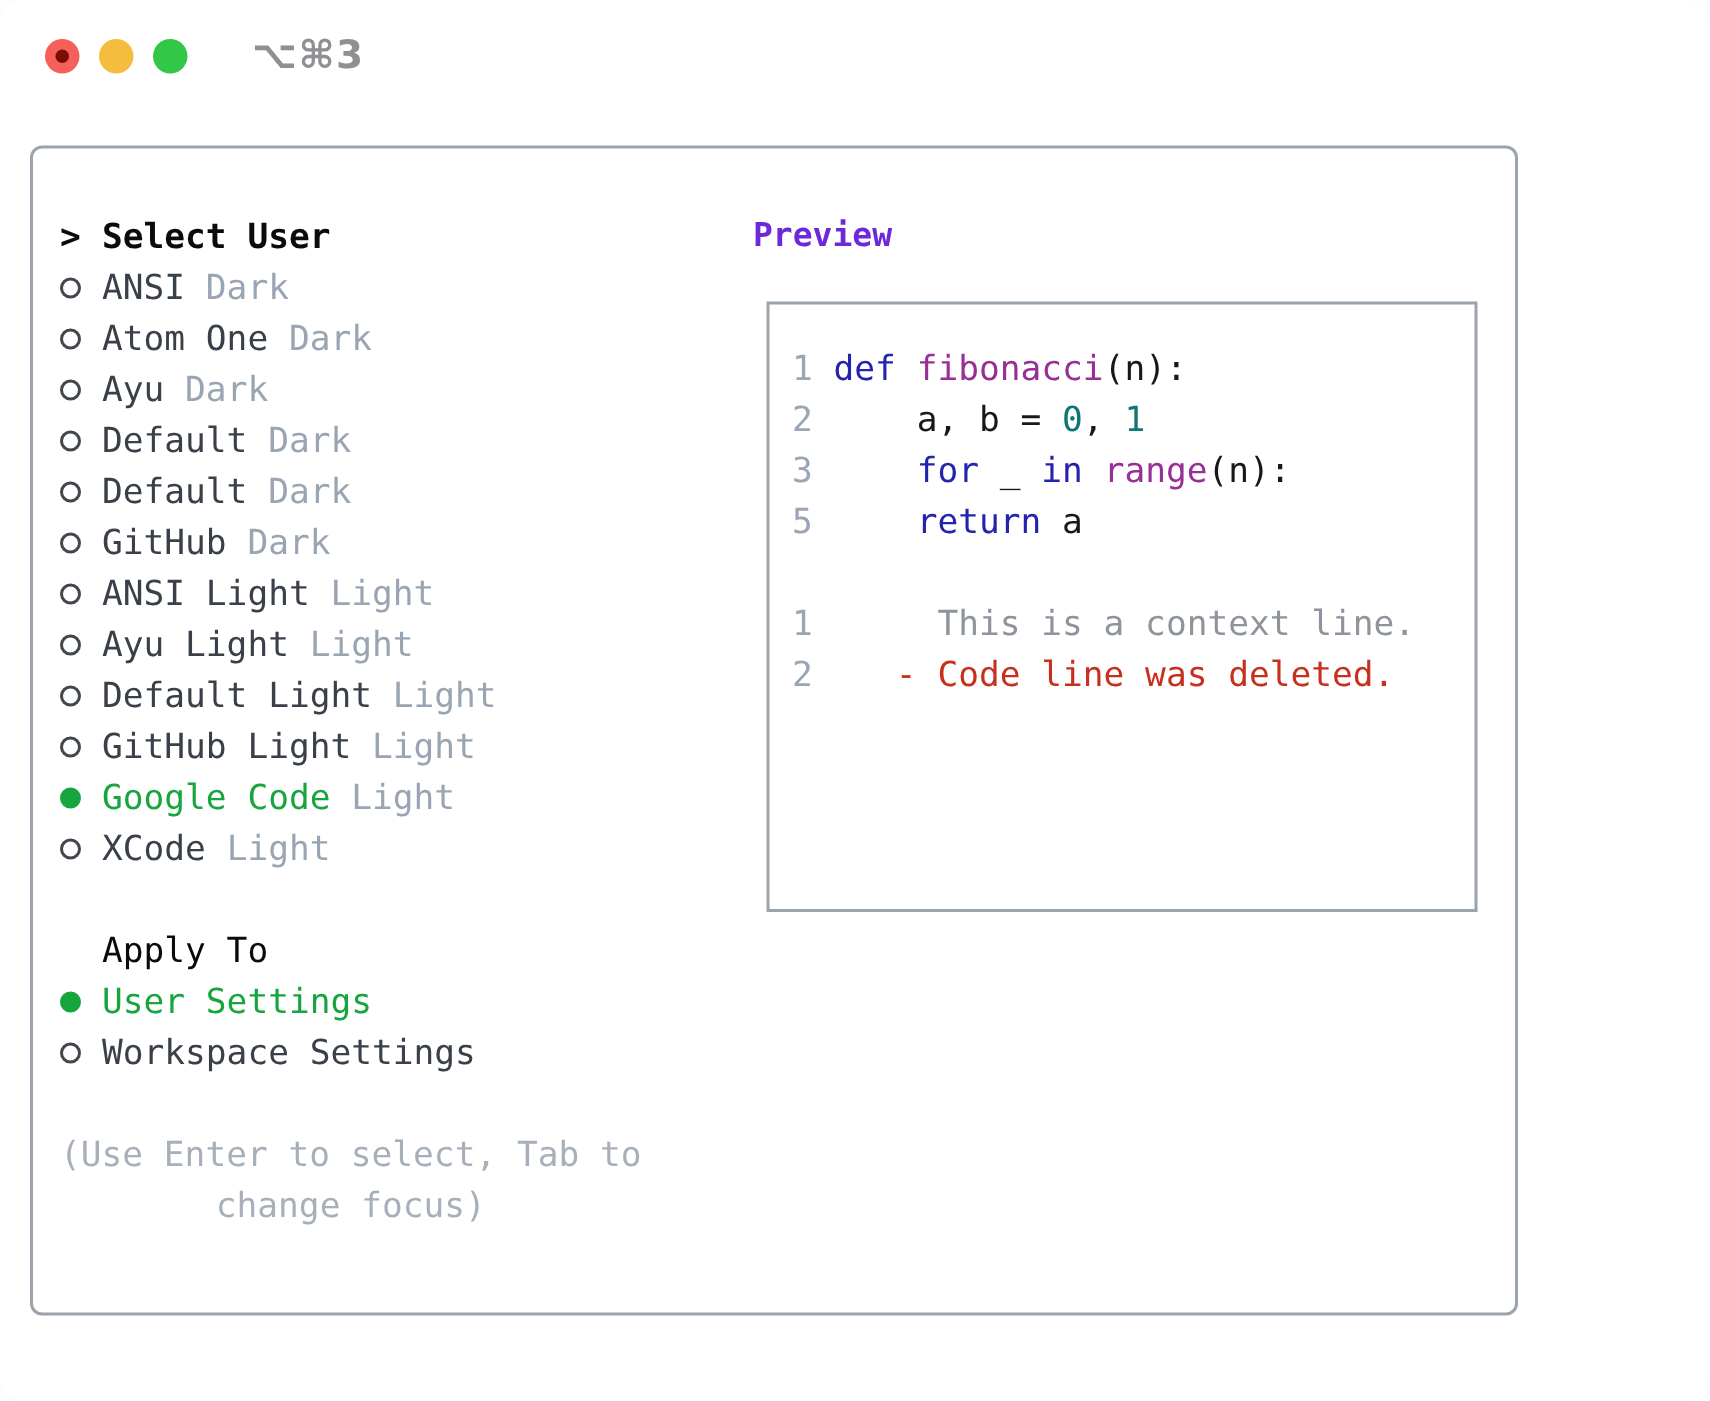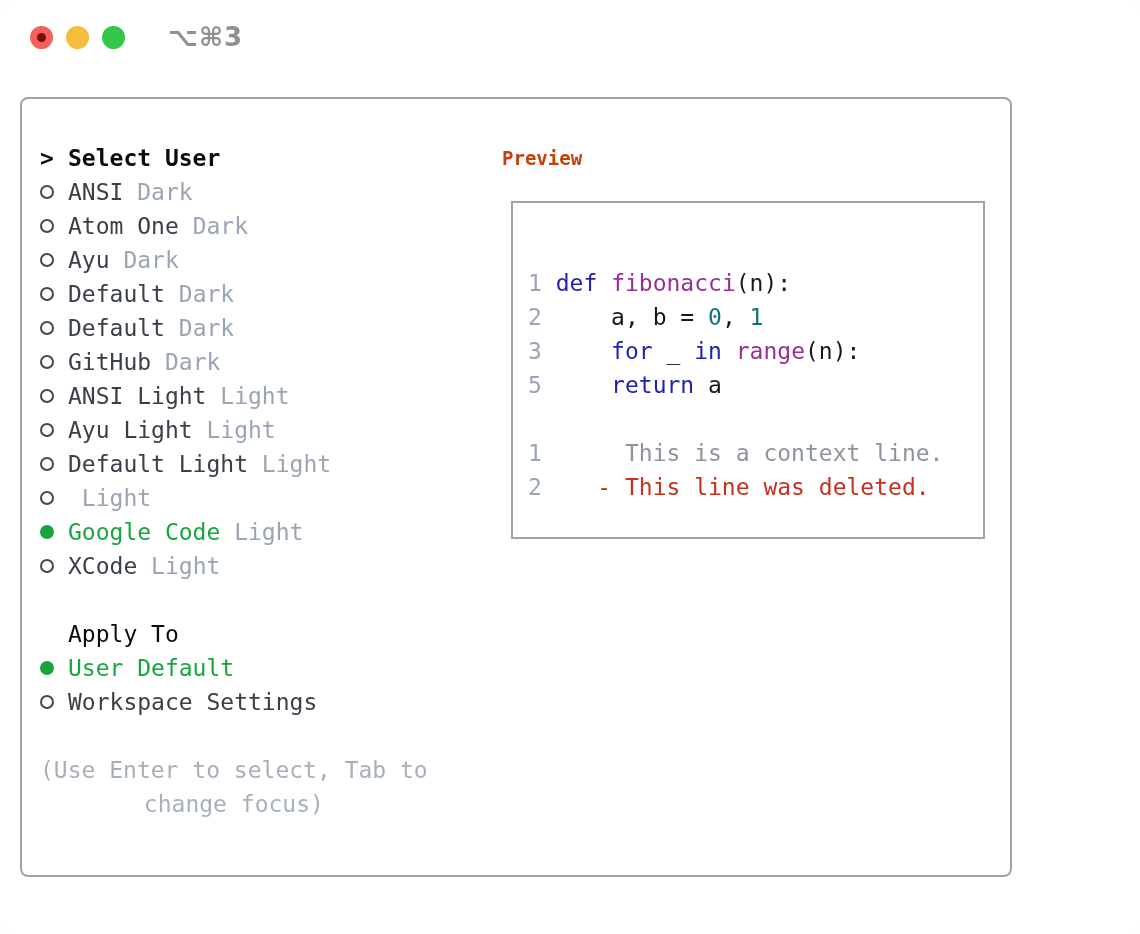--- a/index.html
+++ b/index.html
@@ -37,23 +37,23 @@
   .dot{width:14px;height:14px;border-radius:50%;border:2.5px solid #42474e;}
   .dot.sel{background:var(--green);border-color:var(--green);}
   .t-name{color:var(--name);}
   .t-name.sel{color:var(--green);}
   .t-variant{color:var(--muted);margin-left:1ch;}
   .help-line{height:34px;line-height:34px;color:var(--help);white-space:pre;text-align:center;}
   .blank{height:34px;}
 
   
   .preview-title{position:absolute;left:480px;top:42px;height:34px;line-height:34px;
-    font-size:19px;font-weight:bold;color:#c2410c;}
-  .preview-box{position:absolute;left:489px;top:102px;width:474px;height:338px;
-    border:2px solid var(--border);background:#fff;padding:63px 0 0 15px;overflow:hidden;}
+    font-size:22px;font-weight:bold;color:#6d28d9;}
+  .preview-box{position:absolute;left:489px;top:102px;width:474px;height:407px;
+    border:2px solid var(--border);background:#fff;padding:26px 0 0 15px;overflow:hidden;}
   .crow{height:34px;line-height:34px;font-size:23px;white-space:pre;}
   .lnum{color:var(--gutter);}
   .tok-kw{color:var(--kw);}
   .tok-fn{color:var(--fn);}
   .tok-lit{color:var(--lit);}
   .tok-pl{color:var(--pl);}
   .d-context{color:var(--ctx);}
   .d-deleted{color:var(--del);}
   .d-added{color:var(--add);}
 </style>
@@ -82,34 +82,34 @@
       <div id="theme-list">
           <div class="row theme-row"><span class="marker-cell"><span class="dot"></span></span><span class="t-name">ANSI</span><span class="t-variant">Dark</span></div>
           <div class="row theme-row"><span class="marker-cell"><span class="dot"></span></span><span class="t-name">Atom One</span><span class="t-variant">Dark</span></div>
           <div class="row theme-row"><span class="marker-cell"><span class="dot"></span></span><span class="t-name">Ayu</span><span class="t-variant">Dark</span></div>
           <div class="row theme-row"><span class="marker-cell"><span class="dot"></span></span><span class="t-name">Default</span><span class="t-variant">Dark</span></div>
           <div class="row theme-row"><span class="marker-cell"><span class="dot"></span></span><span class="t-name">Default</span><span class="t-variant">Dark</span></div>
           <div class="row theme-row"><span class="marker-cell"><span class="dot"></span></span><span class="t-name">GitHub</span><span class="t-variant">Dark</span></div>
           <div class="row theme-row"><span class="marker-cell"><span class="dot"></span></span><span class="t-name">ANSI Light</span><span class="t-variant">Light</span></div>
           <div class="row theme-row"><span class="marker-cell"><span class="dot"></span></span><span class="t-name">Ayu Light</span><span class="t-variant">Light</span></div>
           <div class="row theme-row"><span class="marker-cell"><span class="dot"></span></span><span class="t-name">Default Light</span><span class="t-variant">Light</span></div>
-          <div class="row theme-row"><span class="marker-cell"><span class="dot"></span></span><span class="t-variant">Light</span></div>
+          <div class="row theme-row"><span class="marker-cell"><span class="dot"></span></span><span class="t-name">GitHub Light</span><span class="t-variant">Light</span></div>
           <div class="row theme-row"><span class="marker-cell"><span class="dot sel"></span></span><span class="t-name sel">Google Code</span><span class="t-variant">Light</span></div>
           <div class="row theme-row"><span class="marker-cell"><span class="dot"></span></span><span class="t-name">XCode</span><span class="t-variant">Light</span></div>
         </div>
 
       <div class="row blank"></div>
 
       <div class="row">
         <span class="marker-cell"></span>
         <span class="title-text regular">Apply To</span>
       </div>
 
       <div id="apply-list">
-          <div class="row apply-to-row"><span class="marker-cell"><span class="dot sel"></span></span><span class="t-name sel">User Default</span></div>
+          <div class="row apply-to-row"><span class="marker-cell"><span class="dot sel"></span></span><span class="t-name sel">User Settings</span></div>
           <div class="row apply-to-row"><span class="marker-cell"><span class="dot"></span></span><span class="t-name">Workspace Settings</span></div>
         </div>
 
       <div class="row blank"></div>
 
       <div id="help-lines">
           <div class="help-line">(Use Enter to select, Tab to</div>
           <div class="help-line">change focus)</div>
         </div>
     </div>
@@ -119,18 +119,18 @@
     <div class="preview-box">
       <div id="code-lines">
           <div class="crow"><span class="lnum">1</span> <span class="tok-kw">def</span><span class="tok-pl"> </span><span class="tok-fn">fibonacci</span><span class="tok-pl">(n):</span></div>
           <div class="crow"><span class="lnum">2</span> <span class="tok-pl">    a, b = </span><span class="tok-lit">0</span><span class="tok-pl">, </span><span class="tok-lit">1</span></div>
           <div class="crow"><span class="lnum">3</span> <span class="tok-pl">    </span><span class="tok-kw">for</span><span class="tok-pl"> _ </span><span class="tok-kw">in</span><span class="tok-pl"> </span><span class="tok-fn">range</span><span class="tok-pl">(n):</span></div>
           <div class="crow"><span class="lnum">5</span> <span class="tok-pl">    </span><span class="tok-kw">return</span><span class="tok-pl"> a</span></div>
         </div>
       <div class="crow blank"></div>
       <div id="diff-lines">
           <div class="crow"><span class="lnum">1</span><span class="d-context">      This is a context line.</span></div>
-          <div class="crow"><span class="lnum">2</span><span class="d-deleted">    - This line was deleted.</span></div>
+          <div class="crow"><span class="lnum">2</span><span class="d-deleted">    - Code line was deleted.</span></div>
         </div>
     </div>
 
   </div>
 </div>
 
 </body></html>

